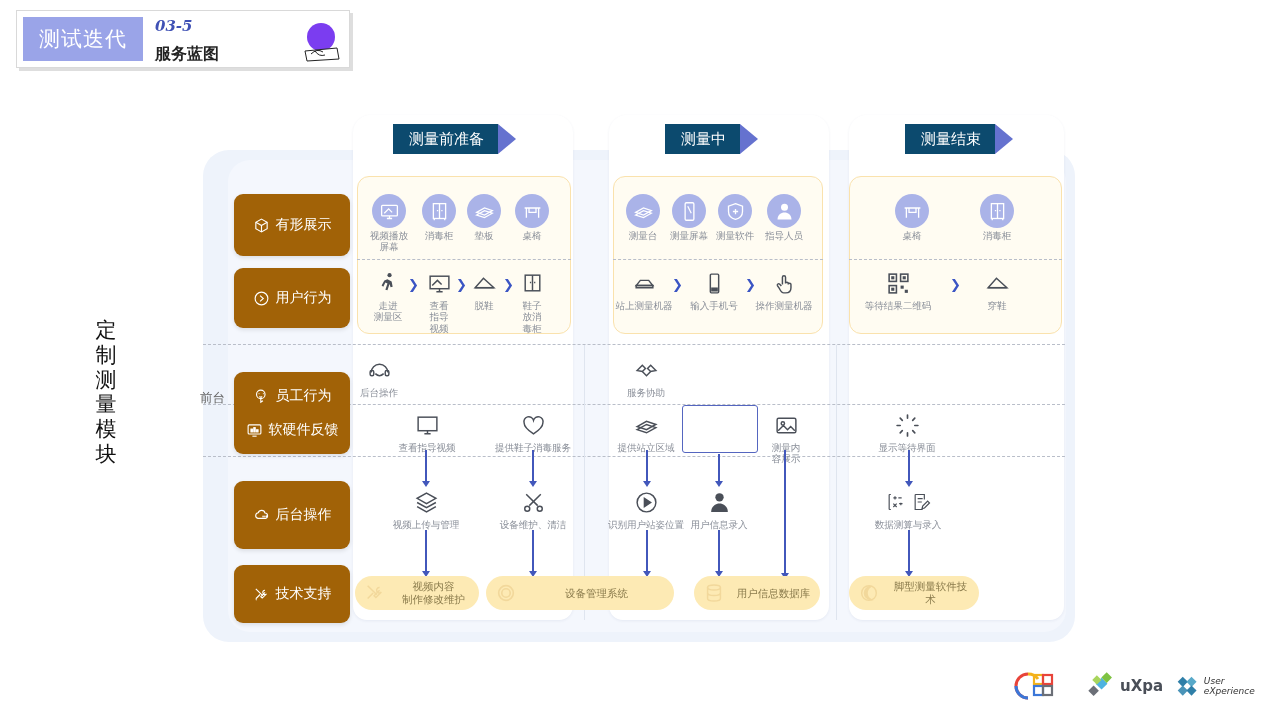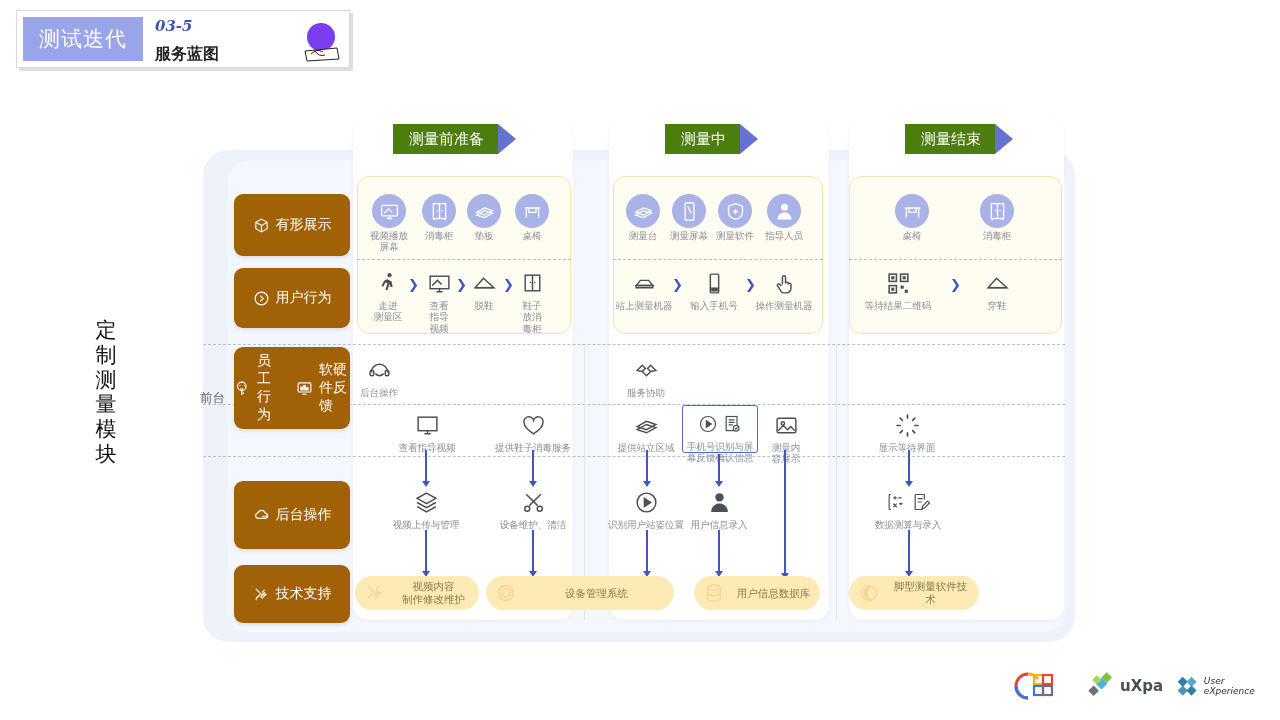--- a/index.html
+++ b/index.html
@@ -36,21 +36,21 @@
   .colcard { position:absolute; top:115px; width:220px; height:505px;
     background:#ffffff; border-radius:18px 18px 14px 14px;
     box-shadow:0 1px 3px rgba(40,60,110,.07); }
   .c1 { left:353px; }
   .c2 { left:609px; }
   .c3 { left:849px; width:215px; }
 
   
   .phase { position:absolute; height:30px; top:124px; color:#fff; font-size:15px;
     display:flex; align-items:center; justify-content:center; }
-  .phase .body { background:#4d7c0f; height:30px; display:flex; align-items:center;
+  .phase .body { background:#0c4a6e; height:30px; display:flex; align-items:center;
      padding:0 14px 0 16px; }
   .phase .arrow { width:0; height:0; border-top:15px solid transparent;
      border-bottom:15px solid transparent; border-left:18px solid #6572cf; }
   .p1 { left:393px; }
   .p2 { left:665px; }
   .p3 { left:905px; }
 
   
   .yband { position:absolute; top:176px; height:158px; border:1.4px solid #fae2ad;
       background:#fffcf2; border-radius:12px; }
@@ -58,21 +58,21 @@
   .y2 { left:613px; width:210px; }
   .y3 { left:849px; width:213px; }
 
   
   .chip { position:absolute; left:234px; width:116px; background:#a16207;
     border-radius:9px; color:#fff; display:flex; align-items:center;
     justify-content:center; gap:6px; font-size:14px; box-shadow:0 2px 4px rgba(0,0,0,.10); }
   .chip svg { width:17px; height:17px; flex:0 0 auto; }
   .chip-r1 { top:194px; height:62px; }
   .chip-r2 { top:268px; height:60px; }
-  .chip-r34 { top:347px; height:82px; flex-direction:row; gap:16px; }
+  .chip-r34 { top:372px; height:82px; flex-direction:column; gap:16px; }
   .chip-r34 .line { display:flex; align-items:center; gap:6px; }
   .chip-r5 { top:481px; height:68px; }
   .chip-r6 { top:565px; height:58px; }
 
   
   .dash { position:absolute; border-top:1.3px dashed #b9bec9; }
   .vsep { position:absolute; border-left:1px solid #dfe5ef; }
   .frontstage { position:absolute; left:200px; top:390px; font-size:12.5px; color:#666; }
 
   
@@ -468,36 +468,20 @@
     <div class="glyph">
       <svg viewBox="0 0 24 24" fill="none" stroke="#4a4f58" stroke-width="1.4">
         <path d="M3 13 L12 8 L21 11 L12 16 Z"></path>
           <path d="M3 16 L12 11 L21 14 L12 19 Z"></path>
       </svg>
     </div>
     <div class="lab">提供站立区域</div>
   </div>
 
   <div class="hlbox" style="left:682px; top:405px; width:76px; height:48px;"></div>
-  <div class="node" style="left:682px; top:409px; width:76px;">
-    <div class="glyph" style="gap:4px;">
-      <svg viewBox="0 0 24 24" fill="none" stroke="#4a4f58" stroke-width="1.4" style="width:20px;height:20px;">
-        <circle cx="12" cy="12" r="9"></circle>
-          <path d="M10 8 l6 4 -6 4 z" fill="#4a4f58"></path>
-      </svg>
-      <svg viewBox="0 0 24 24" fill="none" stroke="#4a4f58" stroke-width="1.4" style="width:20px;height:20px;">
-        <rect x="5" y="3" width="13" height="17"></rect>
-          <path d="M8 7 h7 M8 10 h7 M8 13 h5"></path>
-        <circle cx="17" cy="17" r="3.4" fill="#fff"></circle>
-          <path d="M15.5 17 l1.2 1.2 2 -2.4"></path>
-      </svg>
-    </div>
-    <div class="lab">手机号识别与屏
-幕反馈确认信息</div>
-  </div>
 
   <div class="node" style="left:762px; top:410px; width:48px;">
     <div class="glyph">
       <svg viewBox="0 0 24 24" fill="none" stroke="#4a4f58" stroke-width="1.4">
         <rect x="3" y="5" width="18" height="14" rx="1.5"></rect>
           <circle cx="8.5" cy="10" r="1.6"></circle>
           <path d="M4 17 l5 -5 4 4 3 -3 4 4"></path>
       </svg>
     </div>
     <div class="lab">测量内

